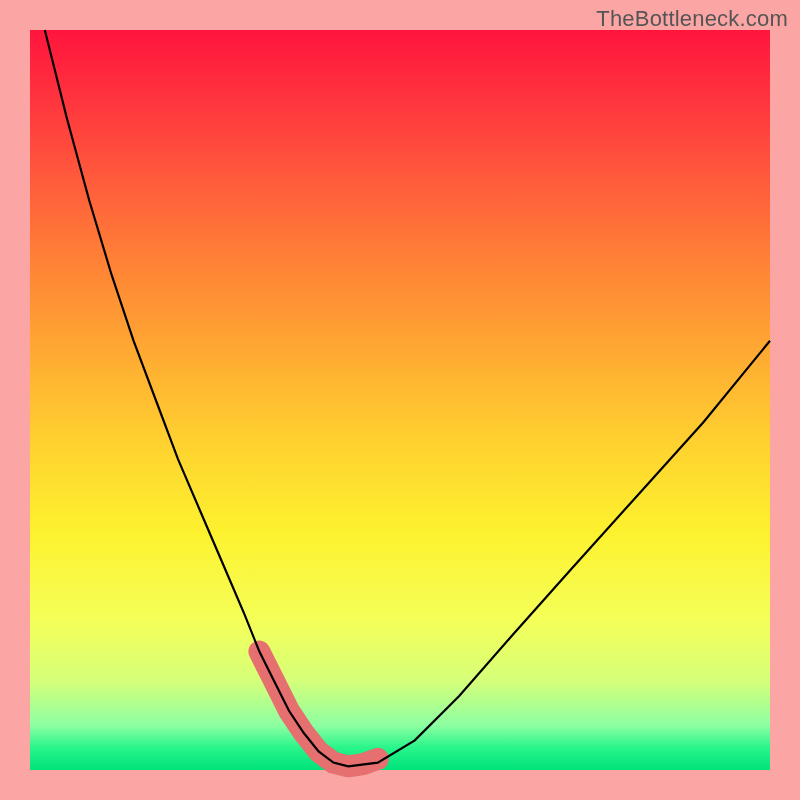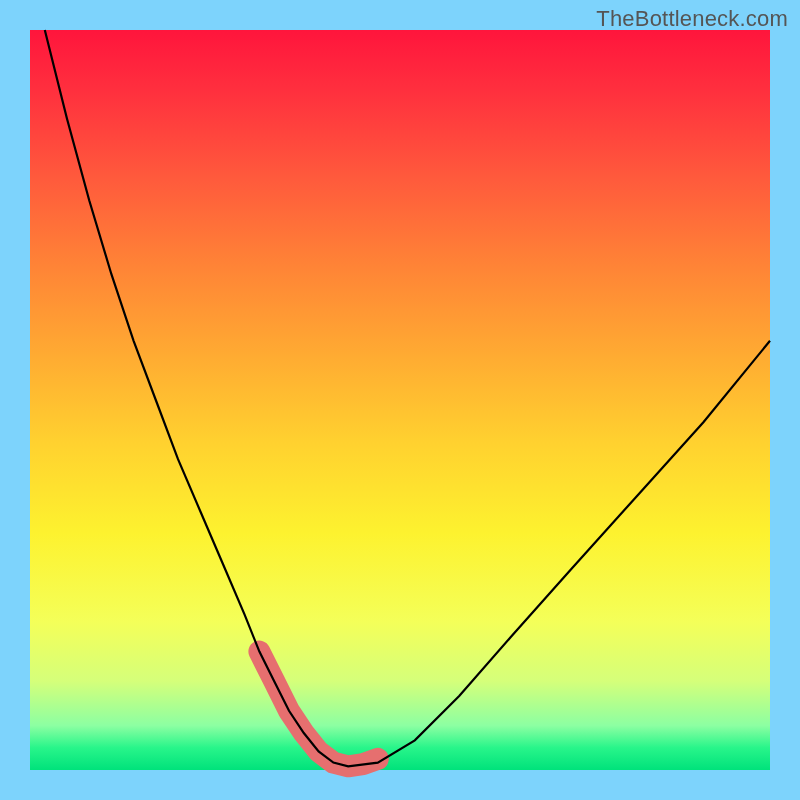--- a/index.html
+++ b/index.html
@@ -8,21 +8,21 @@
     background: #000;
     width: 800px;
     height: 800px;
     overflow: hidden;
     font-family: Arial, Helvetica, sans-serif;
   }
   .chart-wrapper {
     position: relative;
     width: 800px;
     height: 800px;
-    background: #7dd3fc;
+    background: #fca5a5;
   }
   .plot-area {
     position: absolute;
     left: 30px;
     top: 30px;
     width: 740px;
     height: 740px;
     background: linear-gradient(to bottom,
       #ff153c 0%,
       #ff2f3e 8%,

